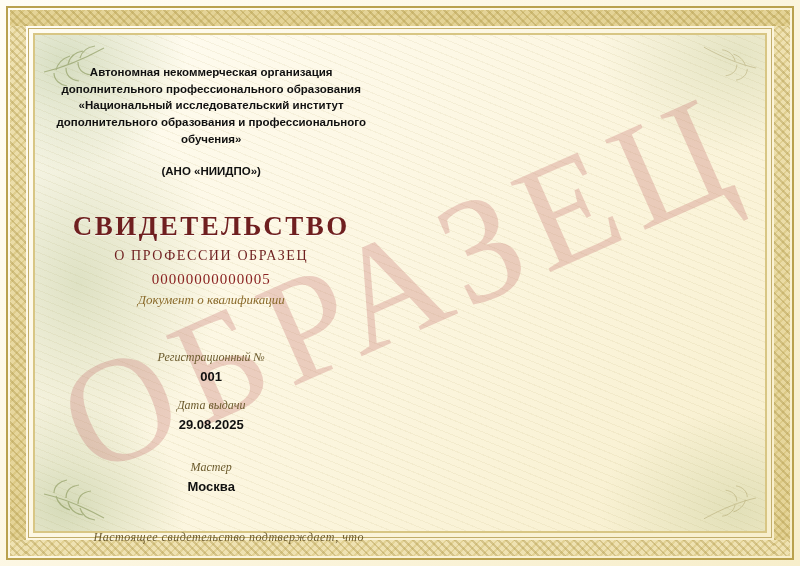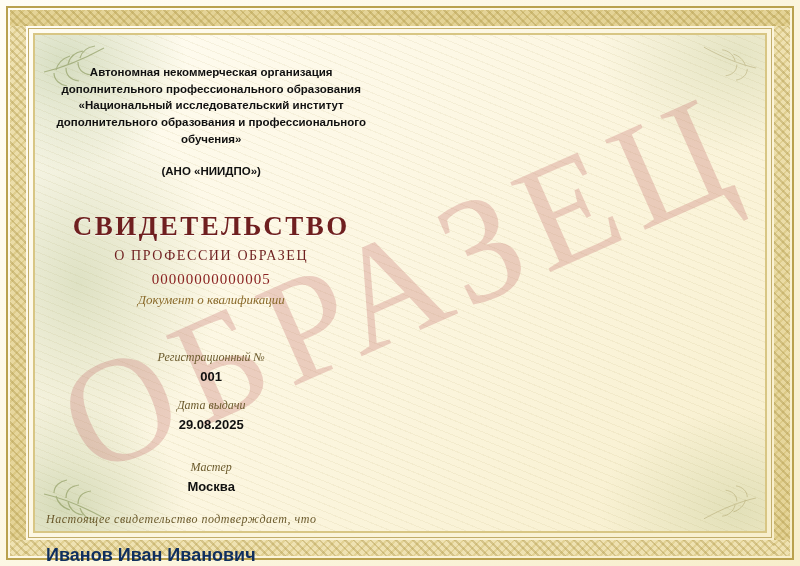--- a/index.html
+++ b/index.html
@@ -185,27 +185,27 @@
     font-weight: bold;
     color: #101010;
     margin-top: 4px;
   }
   .reg-block  { margin-top: 42px; }
   .date-block { margin-top: 14px; }
   .city-block { margin-top: 28px; }
 
   
   .r-lead {
-    text-align: left;
+    text-align: center;
     font-family: "Liberation Serif", serif;
     font-style: italic;
     font-size: 12px;
     letter-spacing: .5px;
     color: #6b5a2c;
-    margin-top: 4px;
+    margin-top: 22px;
   }
   .r-name {
     text-align: left;
     font-size: 18px;
     font-weight: bold;
     color: #0f2f5e;
     margin-top: 18px;
   }
   .r-period {
     text-align: center;

